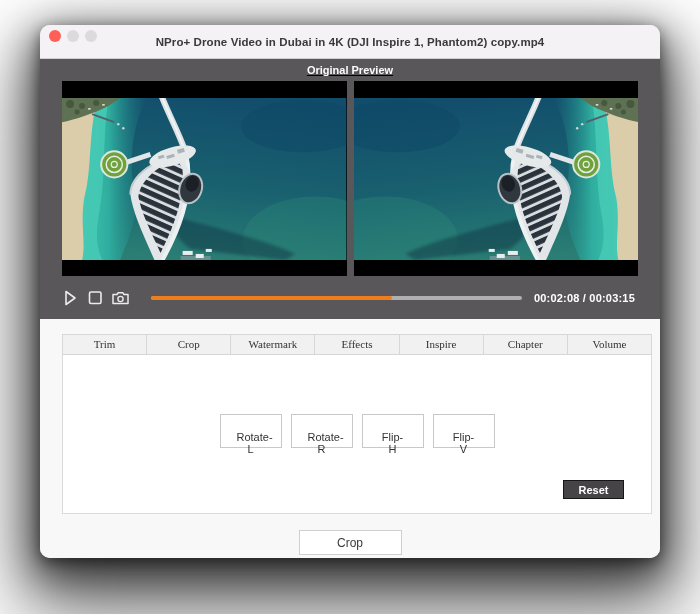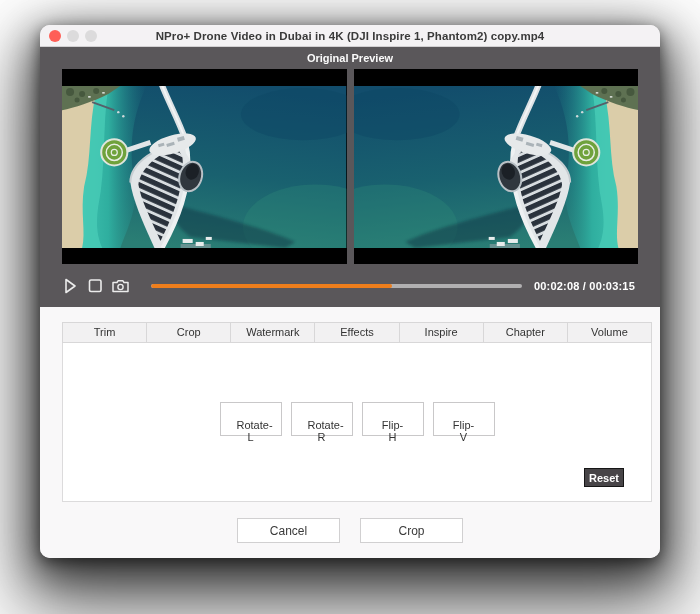--- a/index.html
+++ b/index.html
@@ -7,55 +7,55 @@
   .stage{position:relative;width:700px;height:614px;background:#fff;overflow:hidden;
          font-family:"Liberation Sans","DejaVu Sans",sans-serif;}
   .window{position:absolute;left:40px;top:25px;width:620px;height:533px;border-radius:10px;
           background:#f9f8f9;
           box-shadow:0 14px 40px 6px rgba(0,0,0,0.62),0 40px 80px 18px rgba(0,0,0,0.50),0 4px 14px rgba(0,0,0,0.45;);
   }
   .window{box-shadow:0 14px 40px 6px rgba(0,0,0,0.62),0 40px 80px 18px rgba(0,0,0,0.50),0 4px 14px rgba(0,0,0,0.45);}
   .window-inner{position:absolute;inset:0;border-radius:10px;overflow:hidden;display:flex;flex-direction:column;}
 
   
-  .titlebar{height:22px;background:#f4f2f4;border-bottom:1px solid #d2d0d2;position:relative;
+  .titlebar{height:34px;background:#f4f2f4;border-bottom:1px solid #d2d0d2;position:relative;
             display:flex;align-items:center;justify-content:center;flex:0 0 auto;}
   .traffic{position:absolute;left:9px;top:5px;display:flex;gap:6px;}
   .tl{width:12px;height:12px;border-radius:50%;}
   .titlebar-title{font-size:11.5px;font-weight:bold;color:#3a3a3a;letter-spacing:0.1px;}
 
   
   .dark-section{height:260px;background:#5a575a;flex:0 0 auto;display:flex;flex-direction:column;}
-  .preview-labels{height:22px;display:flex;padding:0 22px;gap:7px;align-items:center;}
+  .preview-labels{height:22px;display:flex;padding:0 22px;gap:7px;align-items:center;text-decoration:underline;}
   .preview-label{flex:1;text-align:center;color:#fbfbfb;font-size:11px;font-weight:bold;white-space:pre;}
   .videos{display:flex;padding:0 22px;gap:7px;}
   .video{flex:1;height:195px;background:#000;display:flex;align-items:center;overflow:hidden;}
   .video svg{width:100%;height:162px;display:block;}
   .video.mirrored svg{transform:scaleX(-1);}
 
   
   .controls{flex:1;display:flex;align-items:center;padding:0 25px 0 22px;}
   .ctl-btn{background:none;border:none;padding:0;margin:0;display:flex;align-items:center;cursor:default;}
   .ctl-btn + .ctl-btn{margin-left:8px;}
   .progress-track{flex:1;height:4px;border-radius:2px;background:#b1b0b1;margin:0 12px 0 21px;position:relative;overflow:hidden;}
   .progress-fill{position:absolute;left:0;top:0;bottom:0;border-radius:2px;background:#ee7e1c;}
   .time-display{color:#ffffff;font-size:11px;font-weight:bold;white-space:pre;letter-spacing:0.2px;}
 
   
   .bottom-section{flex:1;background:#f9f8f9;position:relative;}
-  .tab-bar{display:flex;margin:15px 8px 0 22px;align-items:flex-start;position:relative;z-index:3;}
+  .tab-bar{display:flex;margin:15px 8px 0 22px;align-items:flex-start;position:relative;z-index:3;font-family:Liberation Serif, serif;}
   .tab{flex:1;height:21px;line-height:19px;text-align:center;font-size:11px;color:#333;
        background:#f2f1f2;border:1px solid #d8d7d8;margin-left:-1px;position:relative;}
   .tab:first-child{margin-left:0;}
   .tab.active{background:#ffffff;height:31px;line-height:29px;margin-top:-5px;border-bottom:none;z-index:4;}
   .panel{position:relative;margin:-1px 8px 0 22px;height:160px;background:#ffffff;border:1px solid #dcdbdc;z-index:2;}
   .rotate-row{display:flex;justify-content:center;gap:9px;margin-top:59px;}
   .mini-btn{width:62px;height:20px;background:#fff;border:1px solid #c9c8c9;font-size:11px;color:#333;
             font-family:inherit;padding:16px;cursor:default;}
-  .reset-btn{position:absolute;right:27px;bottom:14px;width:40px;height:19px;background:#474447;
+  .reset-btn{position:absolute;right:27px;bottom:14px;width:61px;height:19px;background:#474447;
              border:1px solid #161616;color:#ffffff;font-size:11px;font-weight:bold;font-family:inherit;
              padding:0;cursor:default;}
   .footer{display:flex;justify-content:center;gap:20px;margin-top:16px;}
   .footer-btn{width:103px;height:25px;background:#fff;border:1px solid #d1d0d1;font-size:12px;color:#3a3a3a;
               font-family:inherit;padding:0;cursor:default;}
   .hidden-defs{position:absolute;width:0;height:0;overflow:hidden;}
 </style>
 </head>
 <body>
 
@@ -199,20 +199,19 @@
         <div class="panel">
           <div class="rotate-row">
               <button class="mini-btn">Rotate-L</button>
               <button class="mini-btn">Rotate-R</button>
               <button class="mini-btn">Flip-H</button>
               <button class="mini-btn">Flip-V</button>
             </div>
           <button class="reset-btn">Reset</button>
         </div>
         <div class="footer">
-          <button class="footer-btn">Cancel</button>
           <button class="footer-btn">Crop</button>
         </div>
       </div>
 
     </div>
   </div>
 </div>
 
 </body></html>

